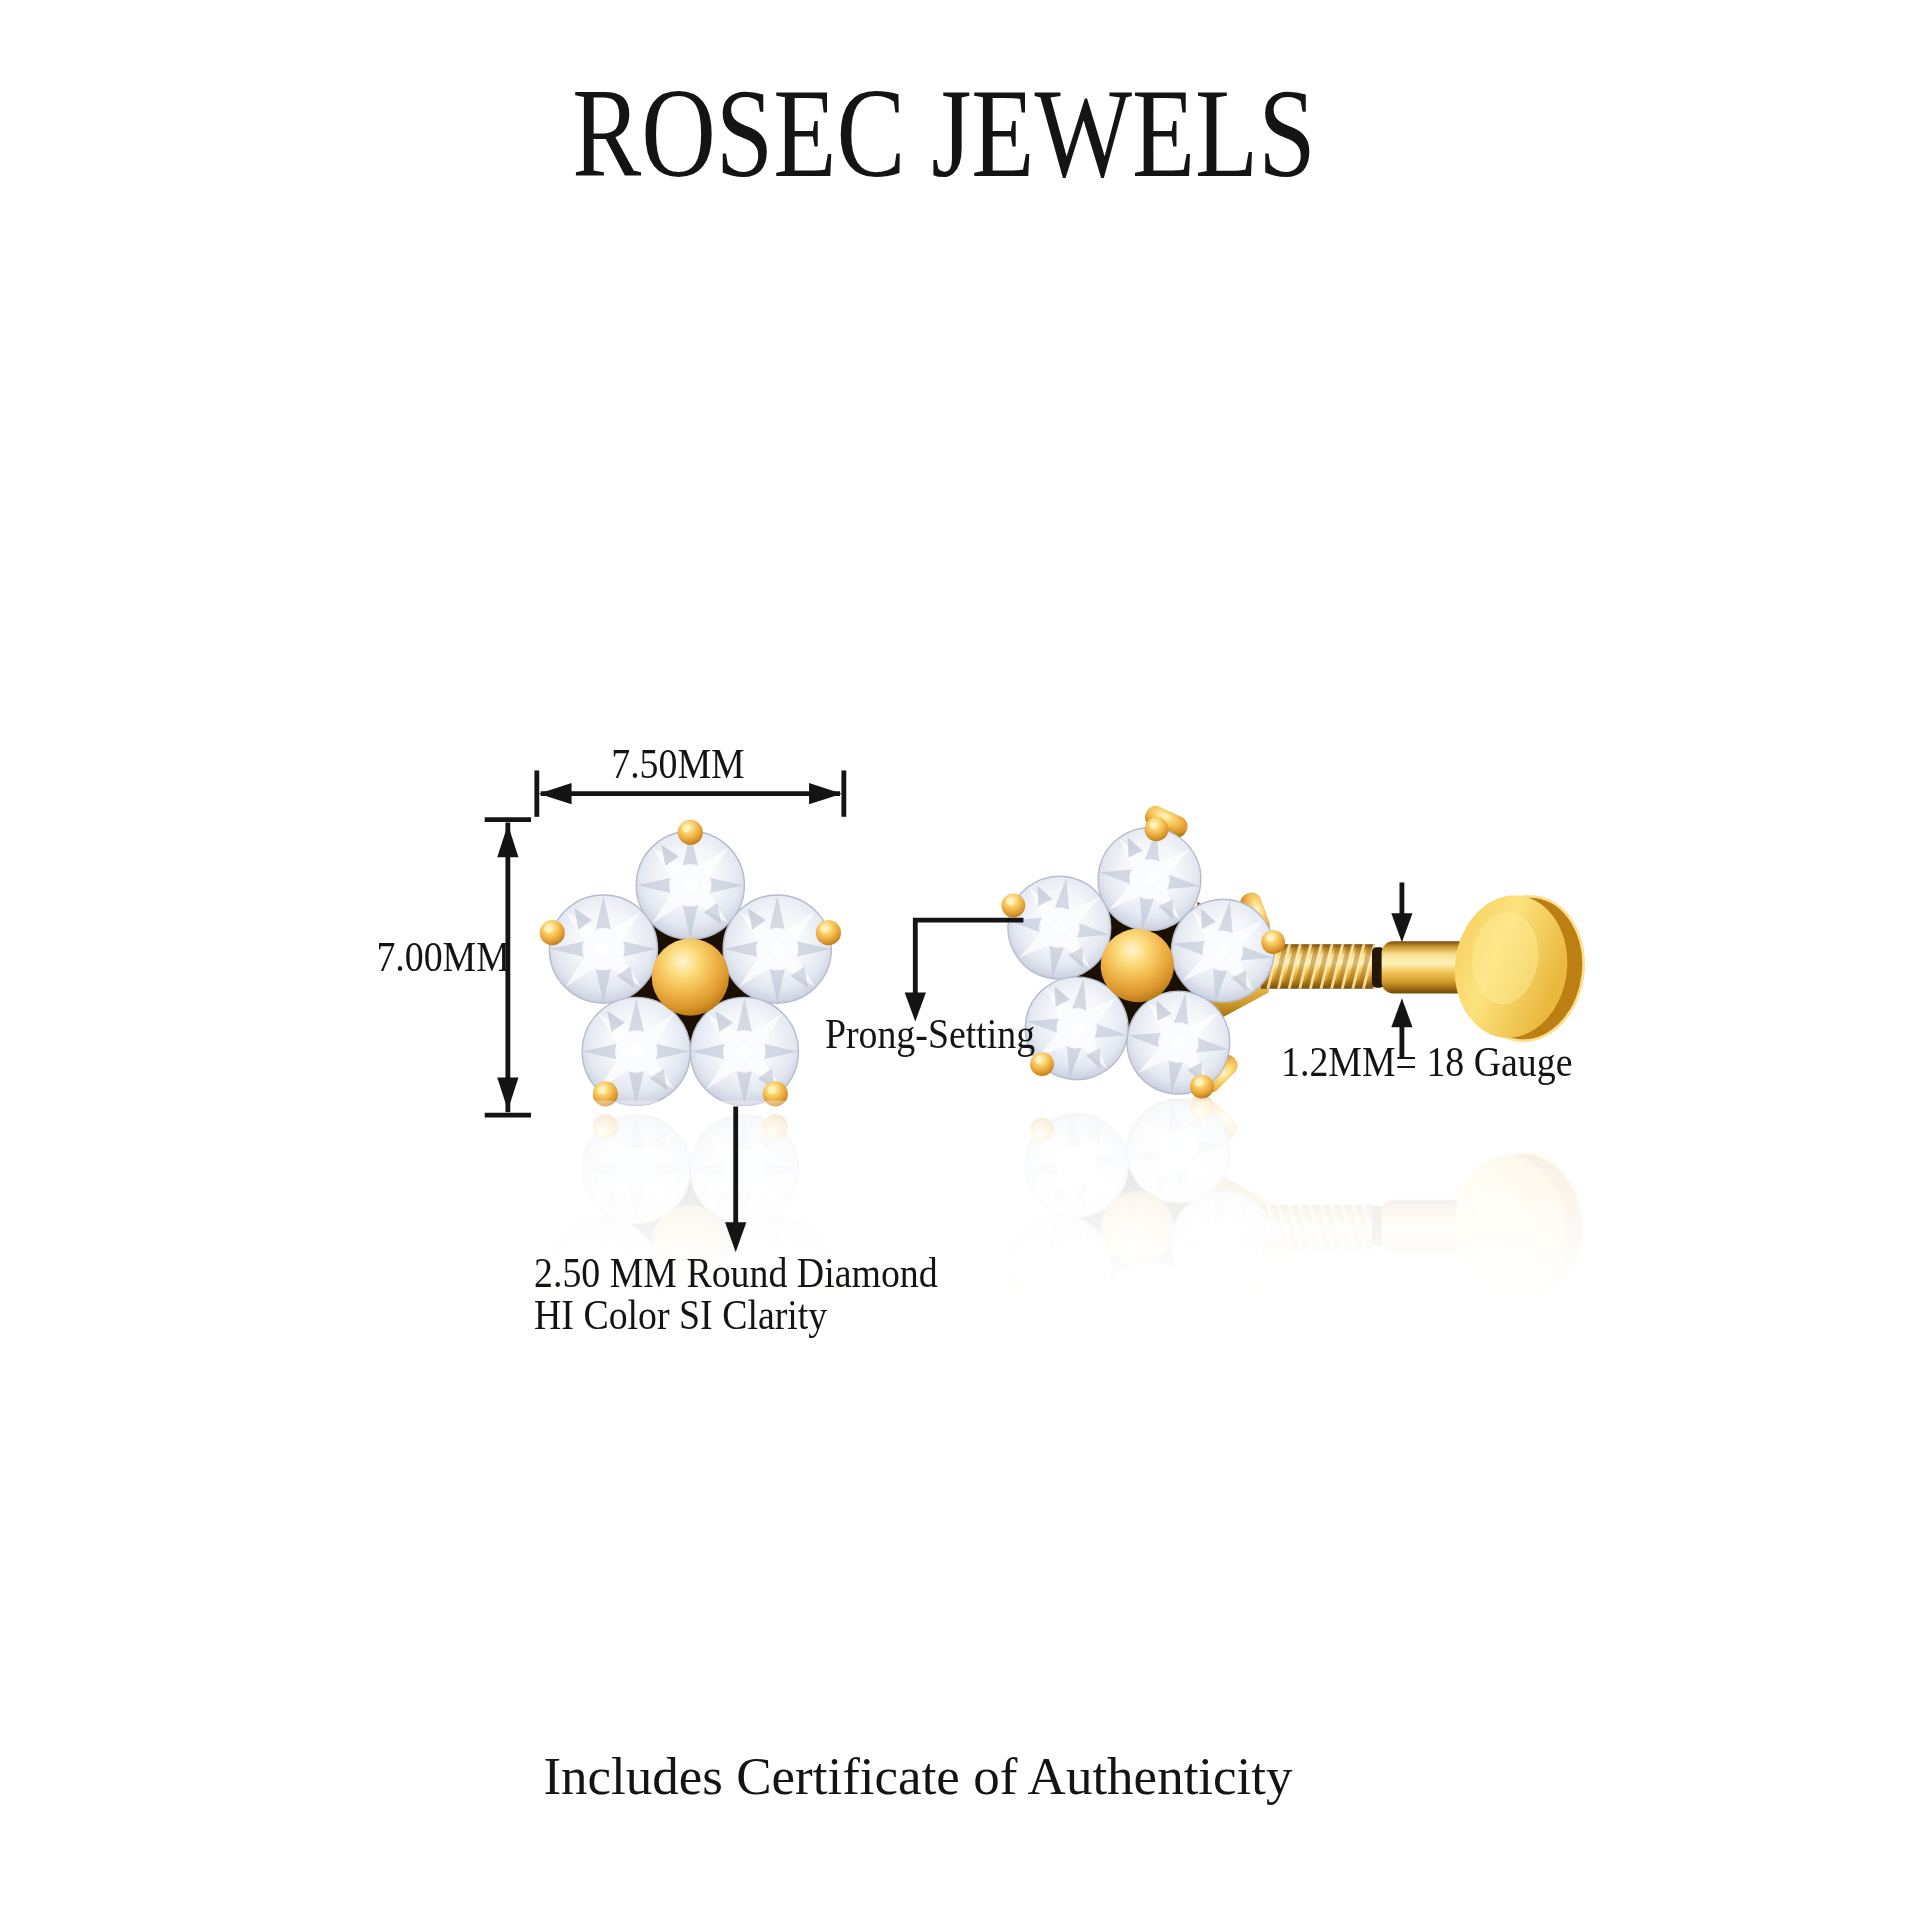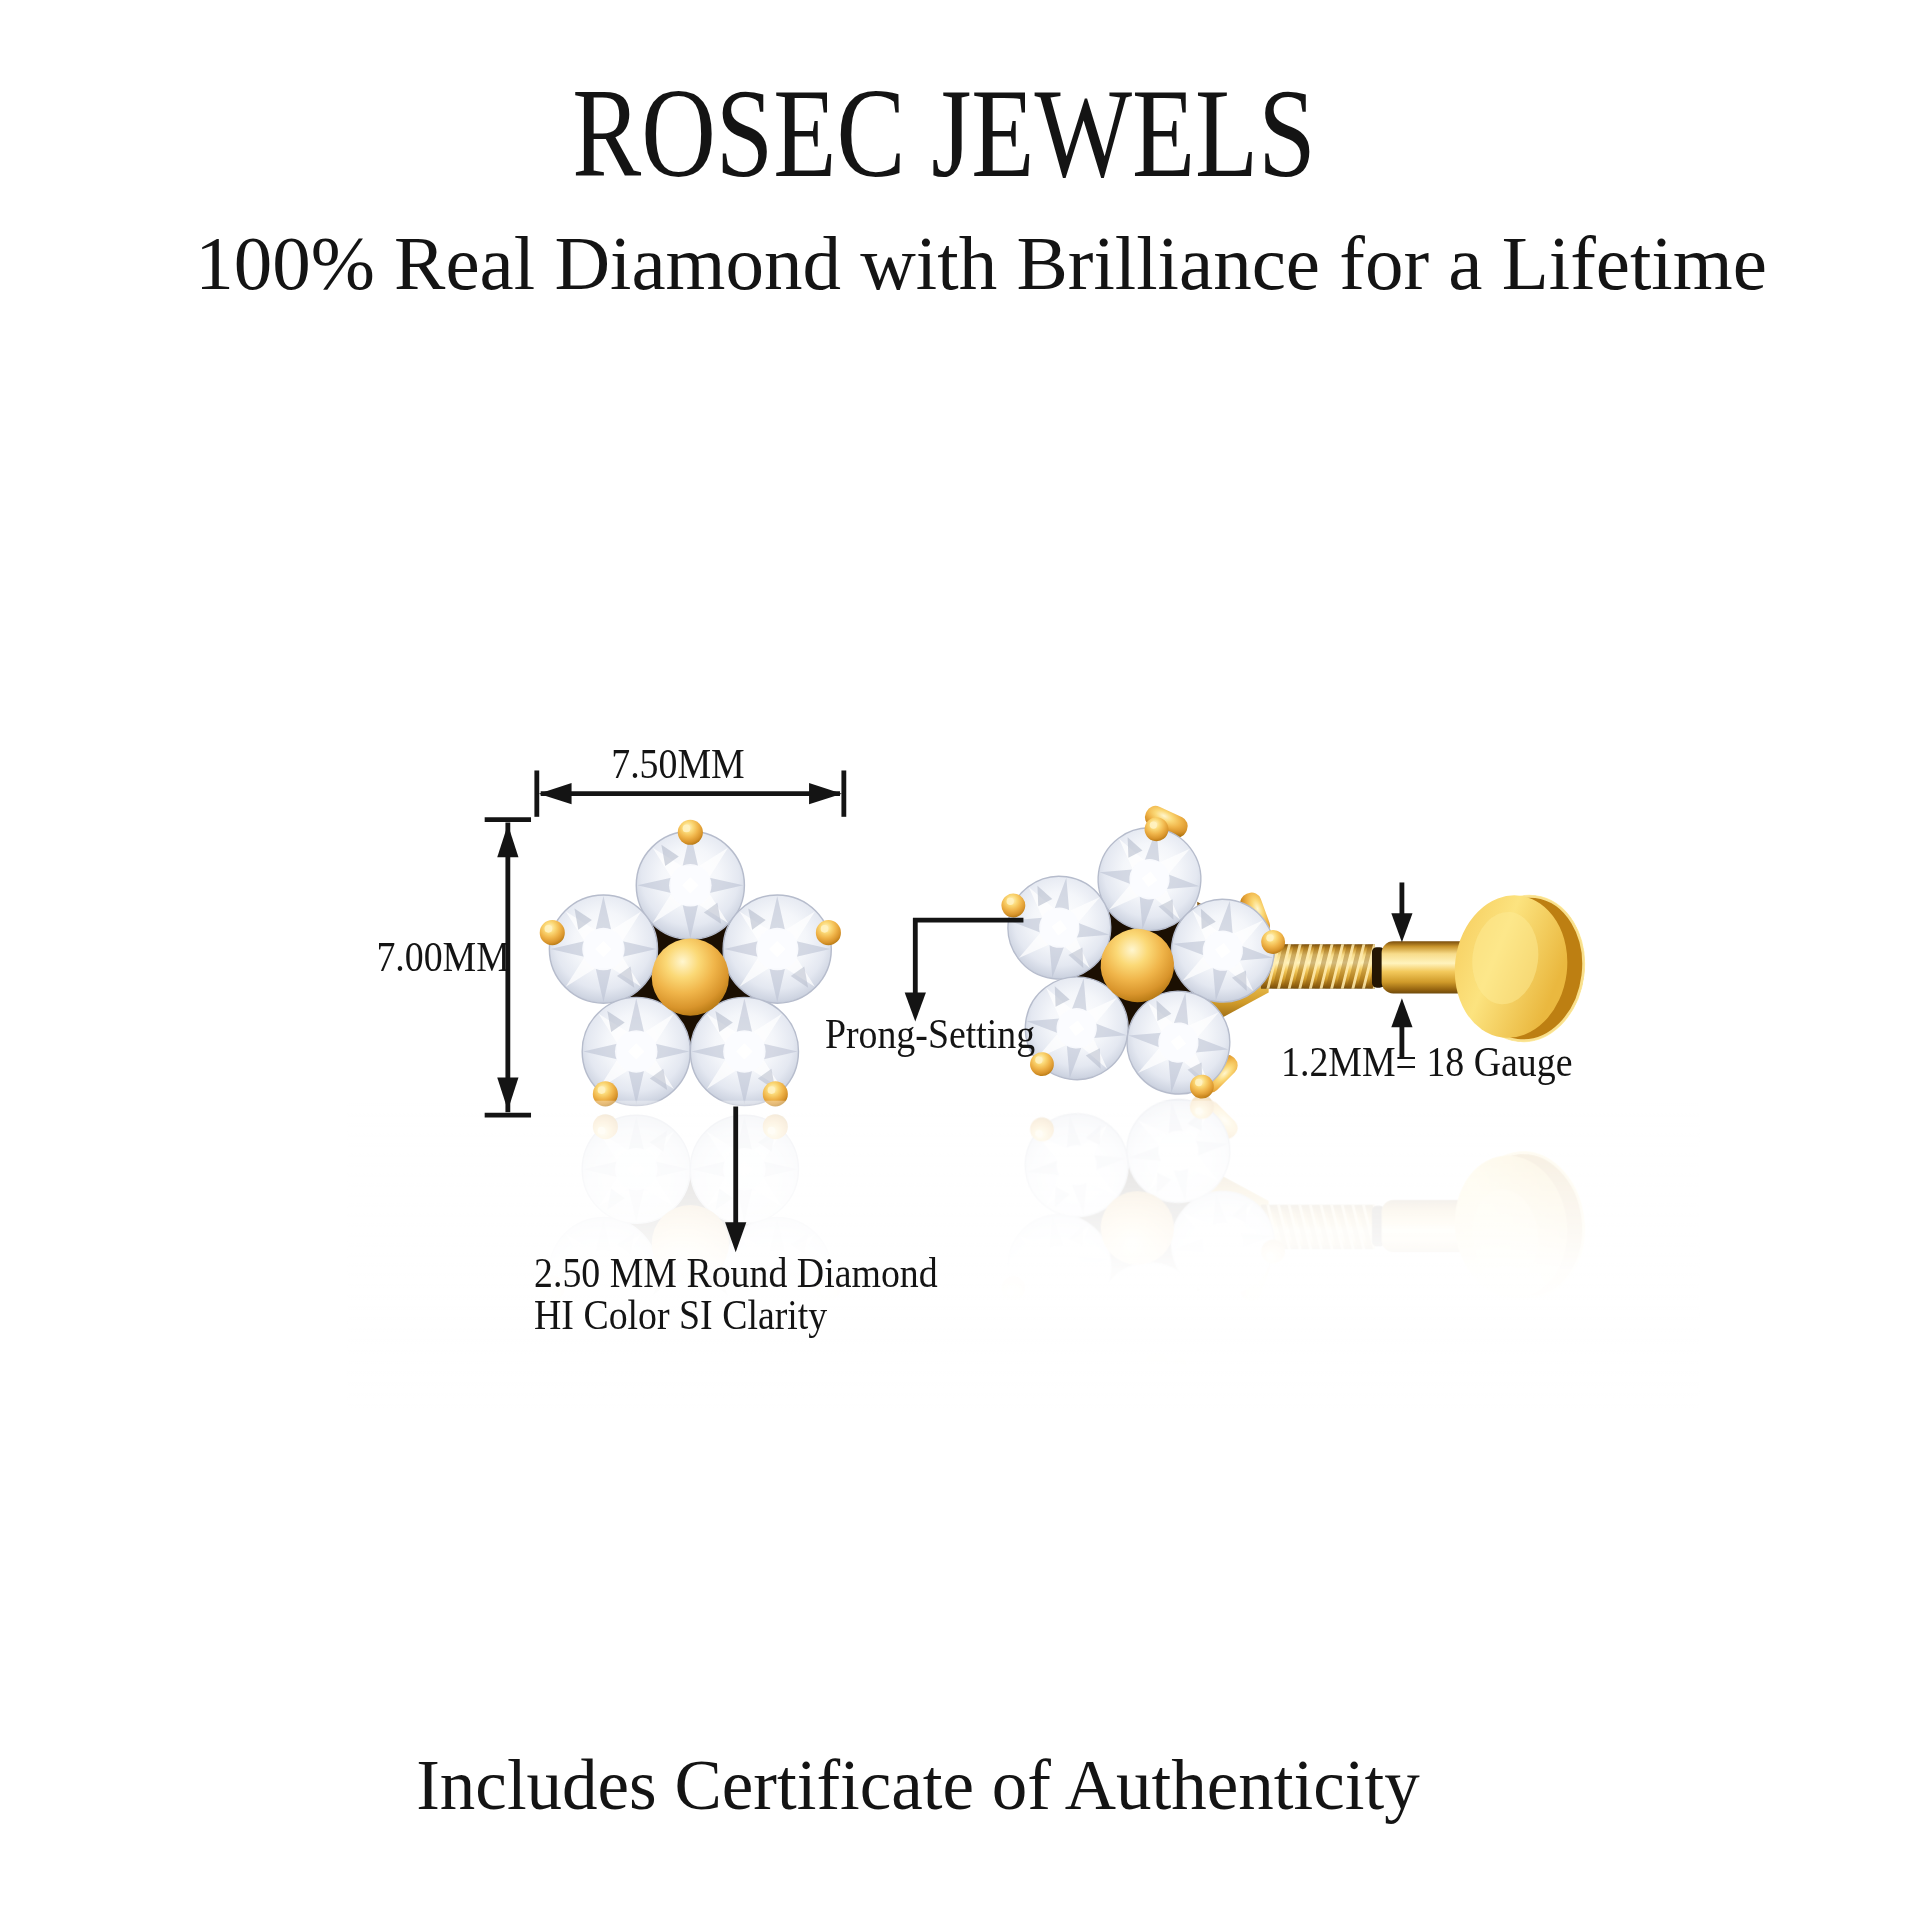--- a/index.html
+++ b/index.html
@@ -21,21 +21,21 @@
     transform:translateX(-50%);
   }
   .ann { font-size:43px; }
   #width-label  { left:678px;  top:742px;  transform:translateX(-50%) scaleX(0.88); }
   #height-label { left:359px;  top:935px;  width:145px; text-align:right;
                   transform:scaleX(0.88); transform-origin:100% 50%; }
   #prong-label  { left:930px;  top:1012px; transform:translateX(-50%) scaleX(0.88); }
   #gauge-label  { left:1281px; top:1040px; transform:scaleX(0.88); transform-origin:0 50%; }
   #diamond-label{ left:534px;  top:1252px; line-height:42px;
                   transform:scaleX(0.88); transform-origin:0 0; }
-  .footer { left:918px; top:1750px; font-size:71px; transform:translateX(-50%); }
+  .footer { left:918px; top:1750px; font-size:53px; transform:translateX(-50%); }
 </style>
 </head>
 <body>
 
 <div class="canvas">
 
   <svg class="diagram-svg" viewBox="0 0 2000 2000" xmlns="http://www.w3.org/2000/svg">
     <defs>
       <radialGradient id="gemG" cx="50%" cy="42%" r="60%">
         <stop offset="0%" stop-color="#ffffff"></stop>
@@ -173,21 +173,20 @@
         <polygon points="1452,1034 1441,1064 1463,1064" fill="#141414" stroke="none"></polygon>
       </g>
       <g>
         <line x1="762" y1="1146" x2="762" y2="1280"></line>
         <polygon points="762,1297 751,1266 773,1266" fill="#141414" stroke="none"></polygon>
       </g>
     </g>
   </svg>
 
   <div class="txt title">ROSEC JEWELS</div>
-  <div class="txt subtitle">100% Real Diamond with Brilliance for a Lifetime</div>
 
   <div class="txt ann" id="width-label">7.50MM</div>
   <div class="txt ann" id="height-label">7.00MM</div>
   <div class="txt ann" id="prong-label">Prong-Setting</div>
   <div class="txt ann" id="gauge-label">1.2MM= 18 Gauge</div>
 
   <div class="txt ann" id="diamond-label">
     <div>2.50 MM Round Diamond</div>
     <div>HI Color SI Clarity</div>
   </div>

